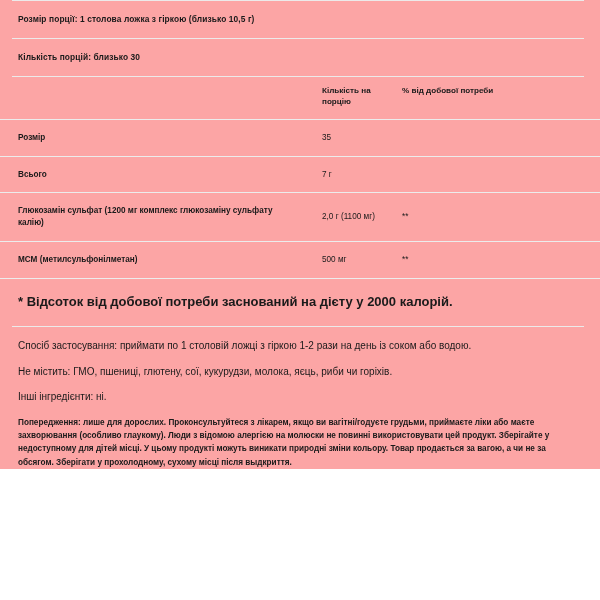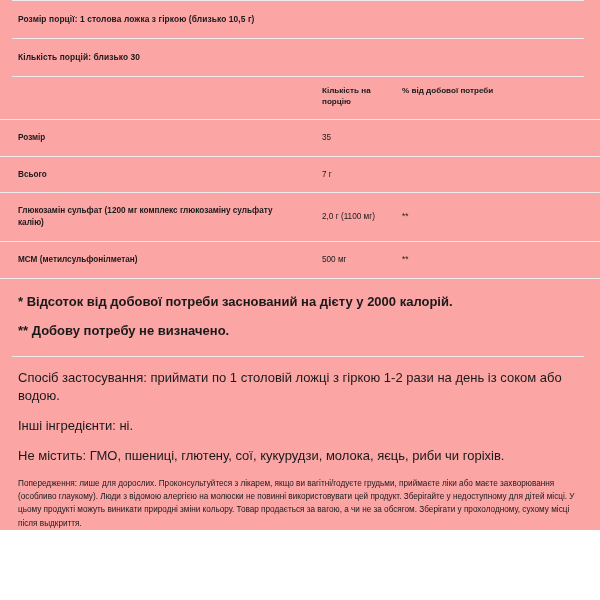--- a/index.html
+++ b/index.html
@@ -105,28 +105,28 @@
     font-weight: bold;
     line-height: 1.4;
     margin: 0 0 11px 0;
   }
 
   
   .bottom-block {
     padding: 12px 18px 0 18px;
   }
   .info-line {
-    font-size: 13px;
+    font-size: 10px;
     font-weight: normal;
     line-height: 1.45;
     margin: 0 0 11px 0;
   }
   .warning {
     font-size: 8.2px;
-    font-weight: normal;
+    font-weight: bold;
     line-height: 1.62;
     margin: 3px 0 0 0;
     padding-right: 6px;
     text-align: left;
   }
 </style>
 </head>
 <body>
 
 <div class="panel">
@@ -173,25 +173,24 @@
       <tr>
         <td class="t-name">МСМ (метилсульфонілметан)</td>
         <td class="t-amt">500 мг</td>
         <td class="t-dv">**</td>
       </tr>
     </tbody>
   </table>
 
   <div class="footnotes">
     <p class="footnote">* Відсоток від добової потреби заснований на дієту у 2000 калорій.</p>
-    <p class="footnote">** Добову потребу не визначено.</p>
   </div>
 
   <div class="rule wide"></div>
 
   <div class="bottom-block">
     <p class="info-line">Спосіб застосування: приймати по 1 столовій ложці з гіркою 1-2 рази на день із соком або водою.</p>
+    <p class="info-line">Не містить: ГМО, пшениці, глютену, сої, кукурудзи, молока, яєць, риби чи горіхів.</p>
     <p class="info-line">Інші інгредієнти: ні.</p>
-    <p class="info-line">Не містить: ГМО, пшениці, глютену, сої, кукурудзи, молока, яєць, риби чи горіхів.</p>
     <p class="warning">Попередження: лише для дорослих. Проконсультуйтеся з лікарем, якщо ви вагітні/годуєте грудьми, приймаєте ліки або маєте захворювання (особливо глаукому). Люди з відомою алергією на молюски не повинні використовувати цей продукт. Зберігайте у недоступному для дітей місці. У цьому продукті можуть виникати природні зміни кольору. Товар продається за вагою, а чи не за обсягом. Зберігати у прохолодному, сухому місці після выдкриття.</p>
   </div>
 
 </div>
 
 </body></html>

